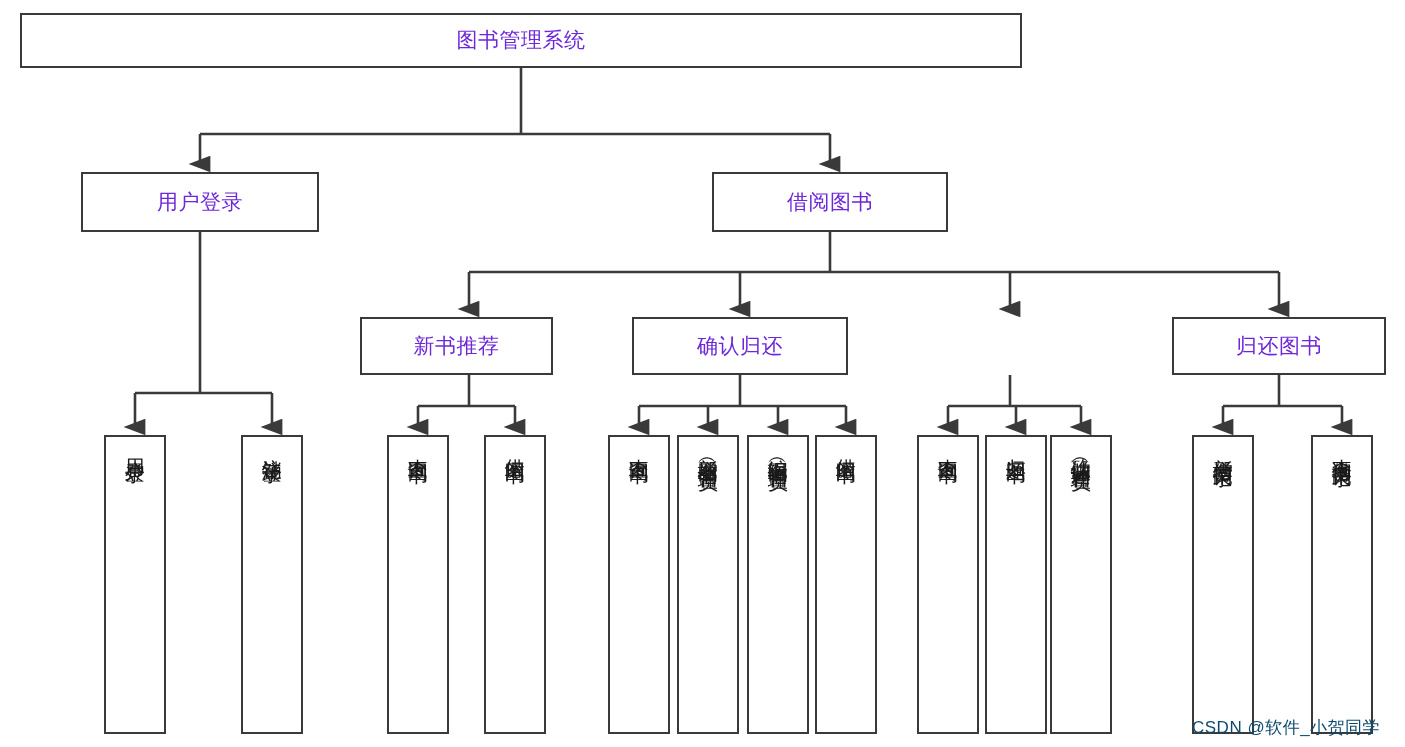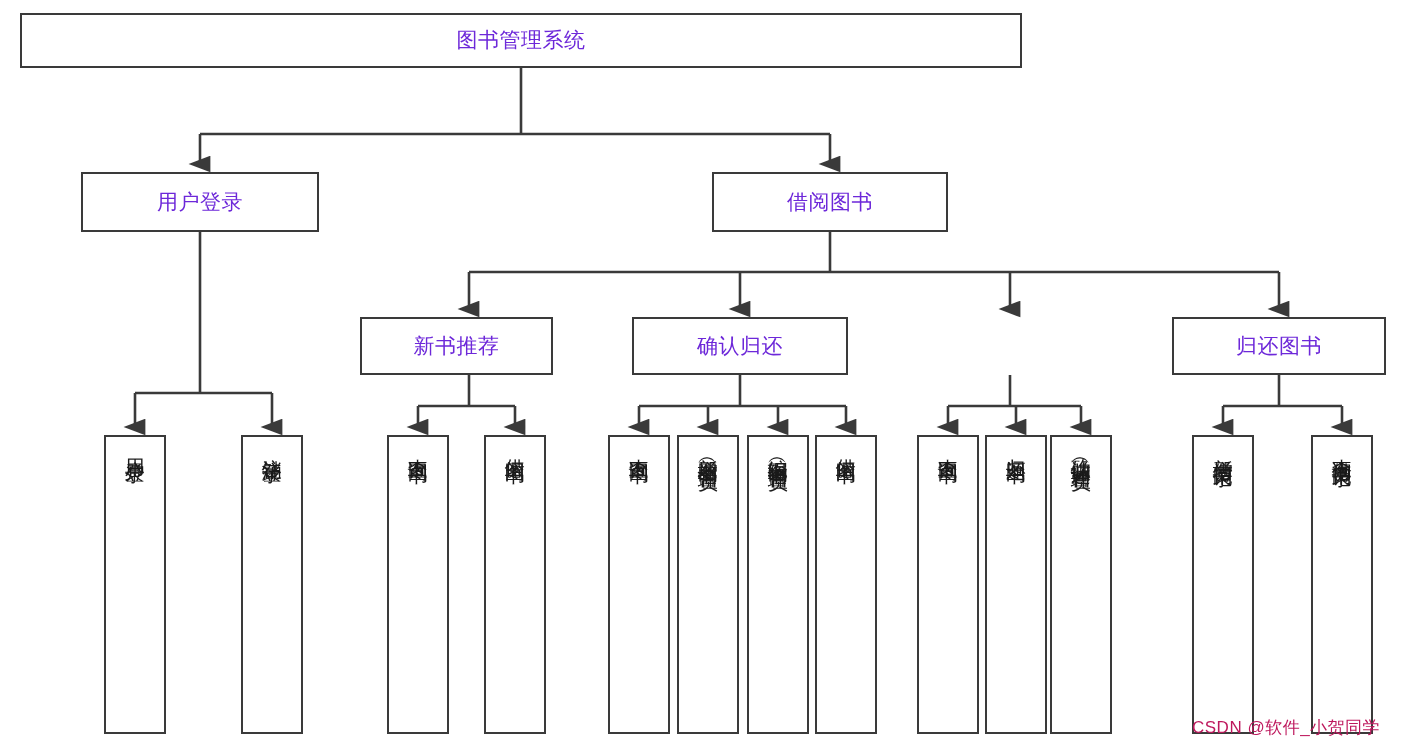--- a/index.html
+++ b/index.html
@@ -189,15 +189,15 @@
   <div class="node leaf" id="node-leaf-10" style="left: 1050px; top: 435px; width: 62px; height: 299px;">
     <span class="leaf-label">确认归还（管理员）</span>
   </div>
   <div class="node leaf" id="node-leaf-11" style="left: 1192px; top: 435px; width: 62px; height: 299px;">
     <span class="leaf-label">新增借阅记录</span>
   </div>
   <div class="node leaf" id="node-leaf-12" style="left: 1311px; top: 435px; width: 62px; height: 299px;">
     <span class="leaf-label">查询借阅记录</span>
   </div>
 
-  <div class="watermark" id="watermark" style="left: 1192px; top: 716px; color: #be185d;">CSDN @软件_小贺同学</div>
+  <div class="watermark" id="watermark" style="left: 1192px; top: 716px; color: #0c4a6e;">CSDN @软件_小贺同学</div>
 
 </div>
 
 </body></html>

